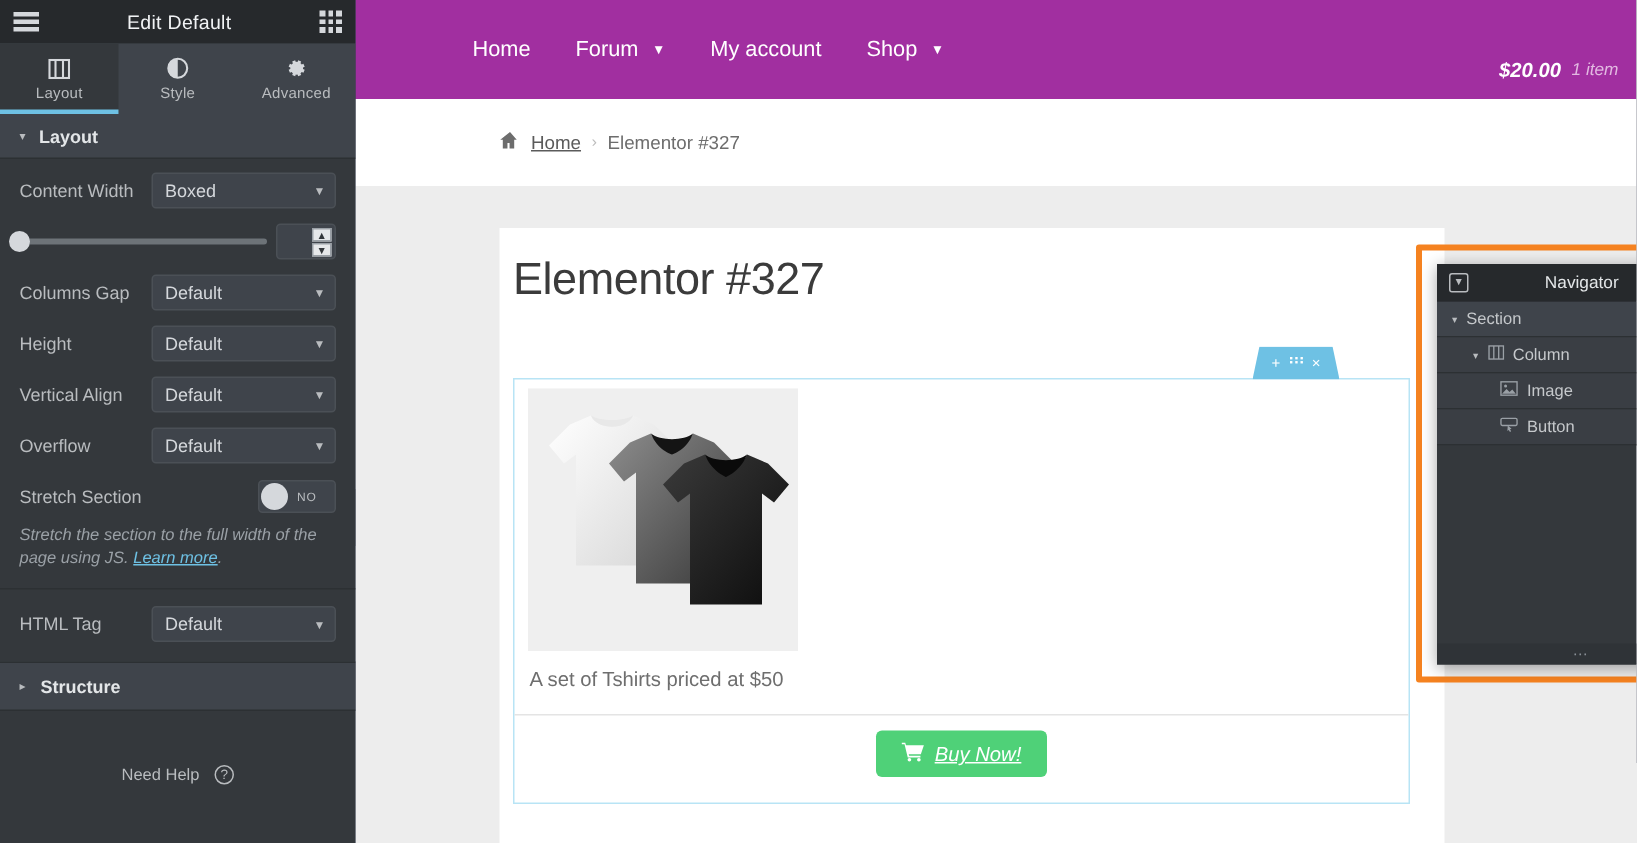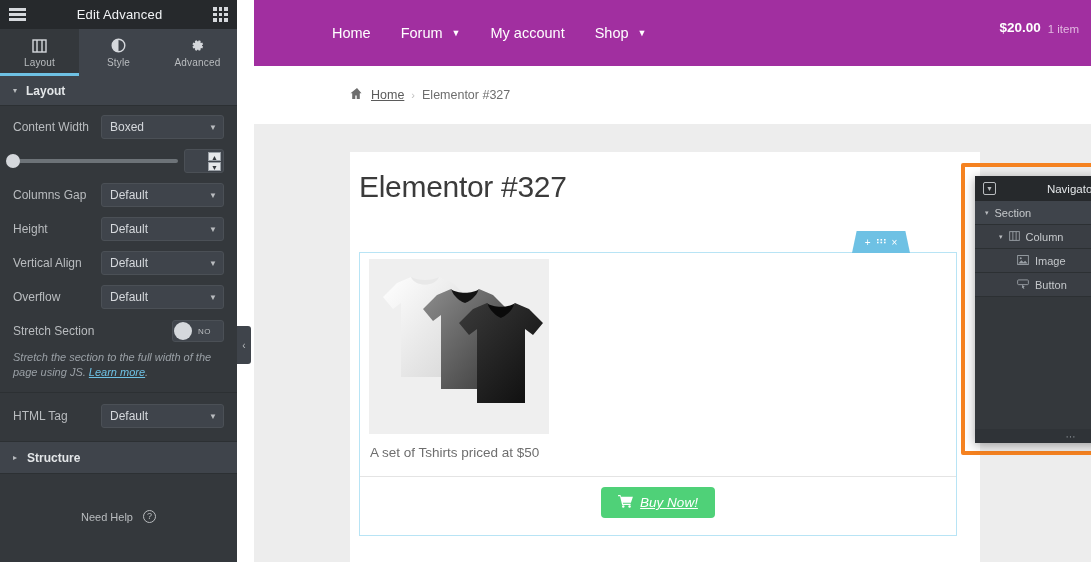--- a/index.html
+++ b/index.html
@@ -83,27 +83,27 @@
   .qmark { width: 13px; height: 13px; border: 1px solid #b9bcbf; border-radius: 50%;
            font-size: 9px; line-height: 11px; text-align: center; }
 
   .collapse-tab {
     position: absolute; left: 237px; top: 326px; width: 14px; height: 38px;
     background: #3f444b; border-radius: 0 3px 3px 0; display: flex; align-items: center;
     justify-content: center; color: #b9bcbf; font-size: 10px; cursor: pointer;
   }
 
   
-  .preview { position: absolute; left: 237px; top: 0; right: 0; bottom: 0; background: #0f172a; overflow: hidden; margin-left: 17px; }
+  .preview { position: absolute; left: 237px; top: 0; right: 0; bottom: 0; background: #0f172a; overflow: hidden; }
 
   .sitebar { height: 66px; background: #a12fa0; display: flex; align-items: center; position: relative; }
   .nav { display: flex; align-items: center; gap: 30px; margin-left: 78px; }
   .nav-item { display: flex; align-items: center; gap: 9px; color: #ffffff; font-size: 14.5px; cursor: pointer; }
   .nav-item .dn { font-size: 9px; }
-  .cart { position: absolute; right: 12px; top: 20px; display: flex; align-items: flex-end; gap: 7px; cursor: pointer; }
+  .cart { position: absolute; right: 12px; top: 39px; display: flex; align-items: center; gap: 7px; cursor: pointer; font-style: italic; }
   .cart .amt { color: #ffffff; font-size: 13.5px; font-weight: bold; }
   .cart .cnt { color: #e2b9e1; font-size: 11.5px; }
 
   .crumbs { height: 58px; display: flex; align-items: center; gap: 7px; padding-left: 96px; background: #fff; }
   .crumbs .home-ico { font-size: 13px; color: #6d6d6d; }
   .crumbs a { color: #5b5b5b; font-size: 12.5px; text-decoration: underline; cursor: pointer; }
   .crumbs .sep { color: #bdbdbd; font-size: 11px; }
   .crumbs .cur { color: #6d6d6d; font-size: 12.5px; }
 
   .canvas { position: absolute; left: 0; right: 0; top: 124px; bottom: 0; background: #ededed; }
@@ -162,21 +162,21 @@
 <div id="app">
 
   <div class="panel">
 
     <div class="panel-header">
       <div class="hamburger">
           <i></i>
           <i></i>
           <i></i>
         </div>
-      <div class="panel-title">Edit Advanced</div>
+      <div class="panel-title">Edit Default</div>
       <div class="grid-icon">
         <b></b>
           <b></b>
           <b></b>
           <b></b>
           <b></b>
           <b></b>
           <b></b>
           <b></b>
           <b></b>

